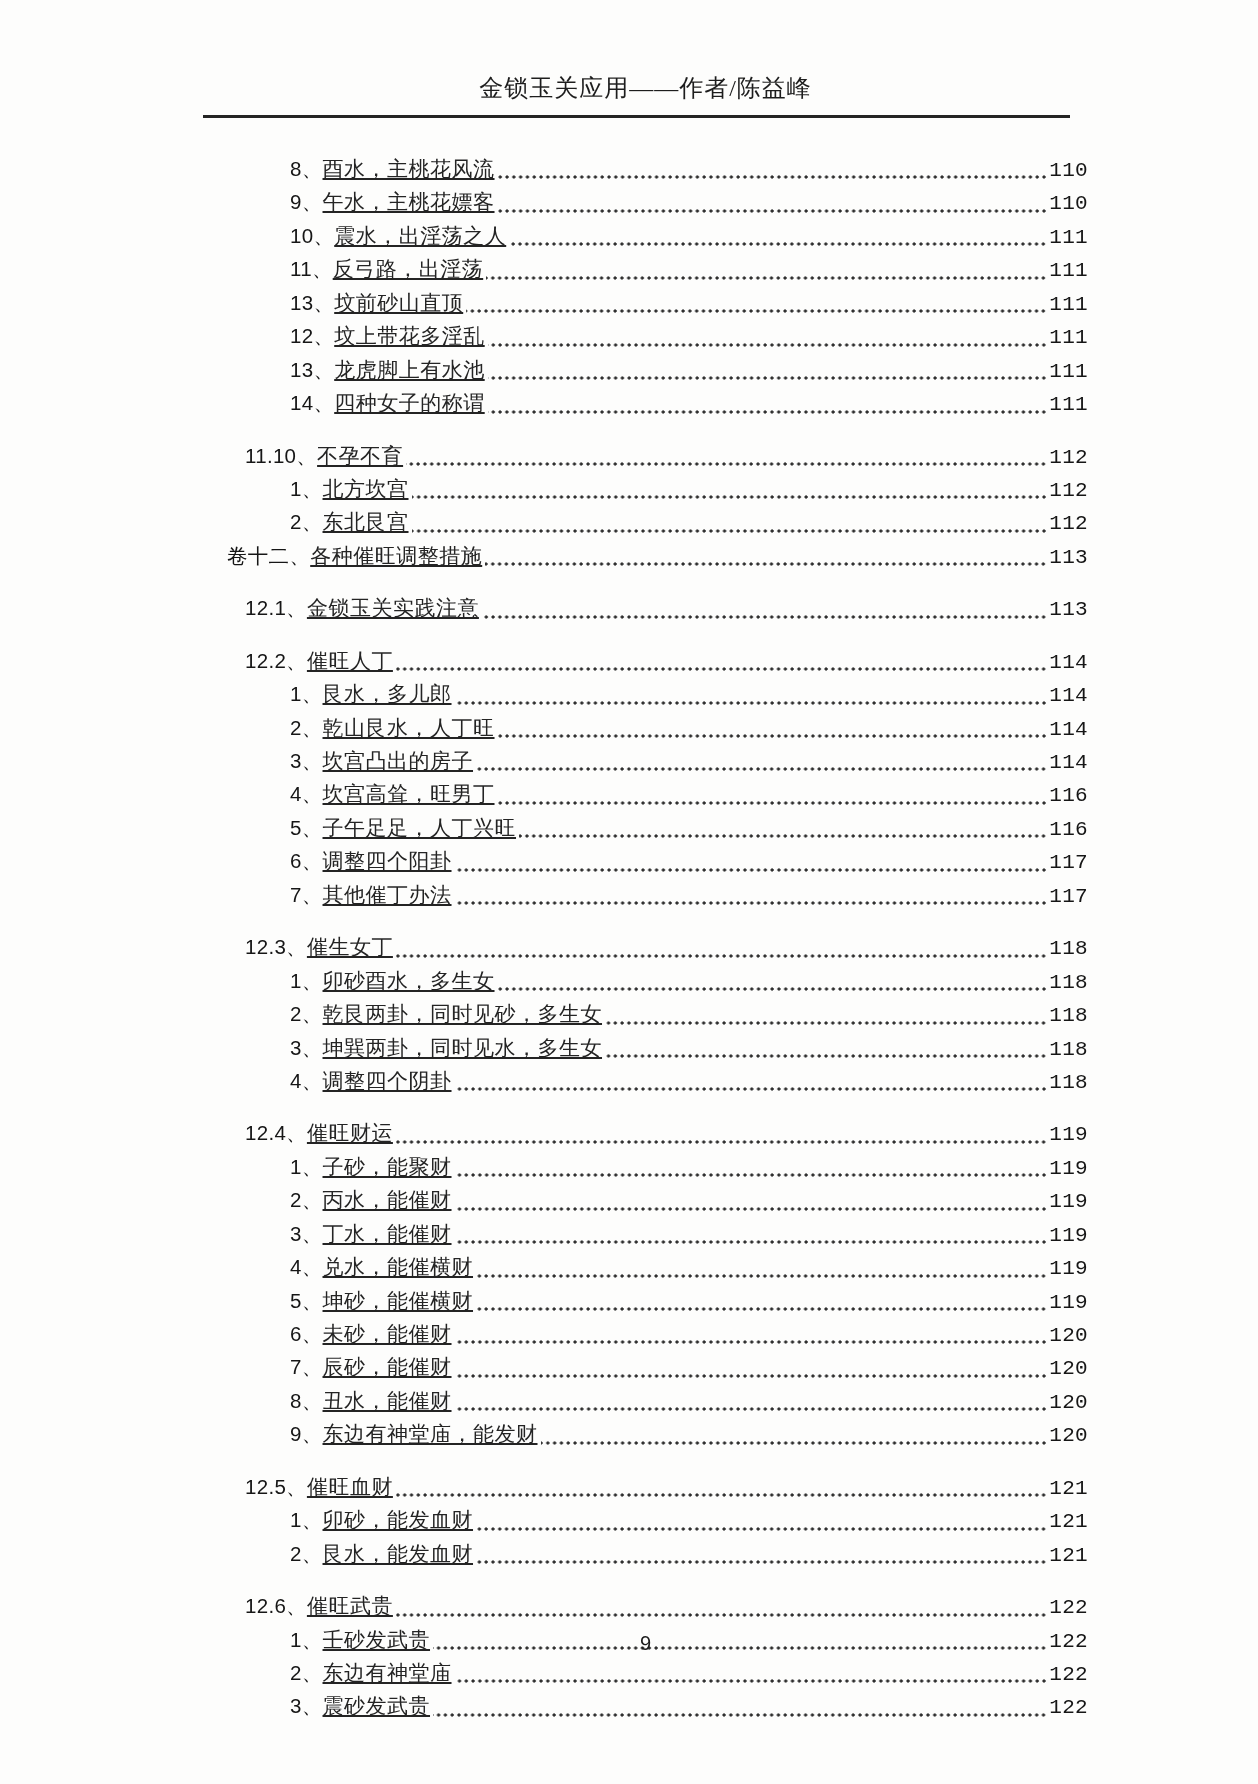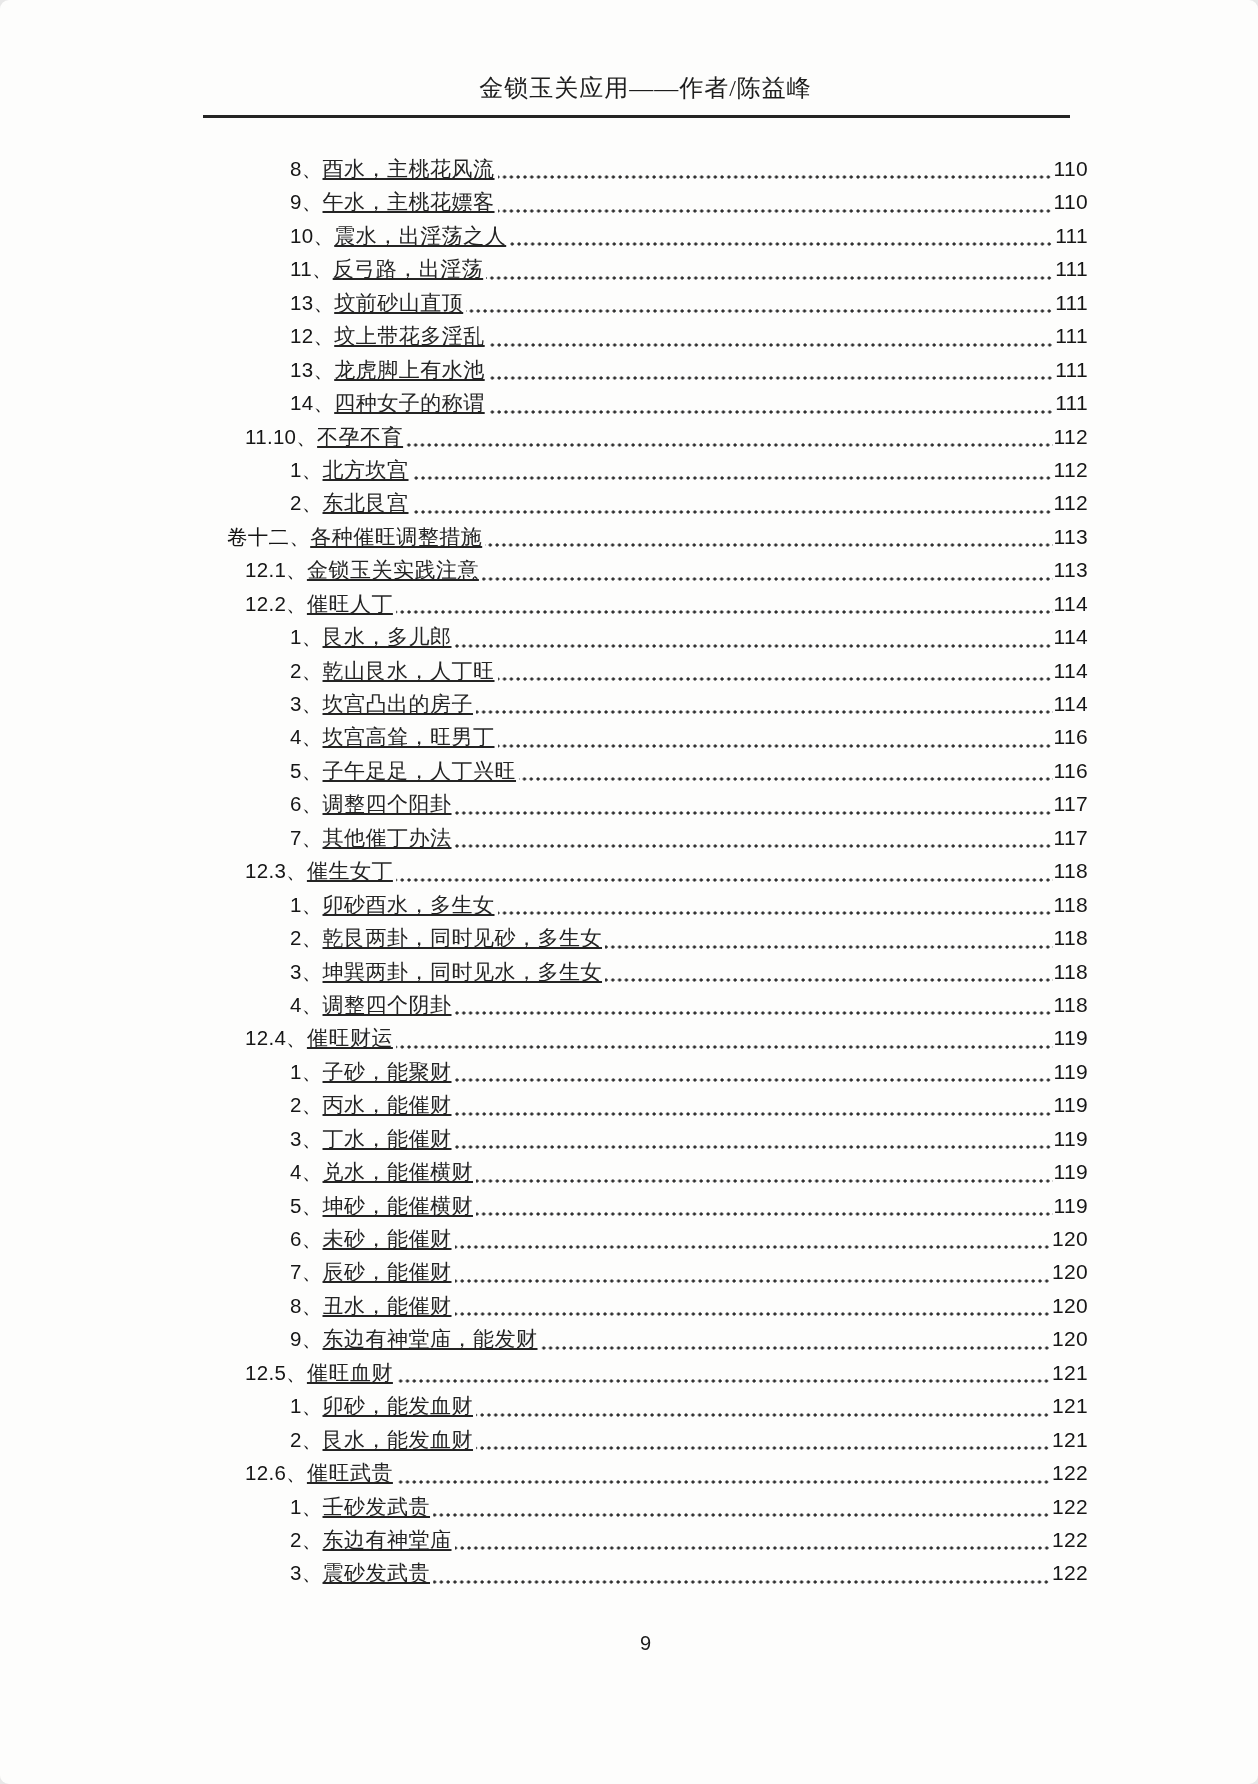--- a/index.html
+++ b/index.html
@@ -4,21 +4,20 @@
 <style>
   html,body{margin:0;padding:0;background:#e8e8e8;}
   .page{
     position:relative;
     width:1258px;height:1784px;
     margin:0 auto;
     background:#fdfdfc;
     color:#222;
     font-family:"Liberation Serif","DejaVu Serif",serif;
     overflow:hidden;
-    border-radius:9px;
   }
   .header{
     position:absolute;left:203px;top:72px;width:885px;
     text-align:center;
   }
   .header-title{
     font-size:24px;line-height:32px;
     color:#1d1d1d;
     letter-spacing:1px;
   }
@@ -29,21 +28,21 @@
   }
   .toc{
     position:absolute;left:203px;top:155px;width:885px;
   }
   .row{
     display:flex;align-items:baseline;
     height:33.45px;
     white-space:nowrap;
   }
   .lvl1{padding-left:24px;text-align:center;}
-  .lvl2{padding-left:42px;}
+  .lvl2{padding-left:42px;margin-top:19px;}
   .lvl3{padding-left:87px;}
   .num{
     font-family:"Liberation Sans","DejaVu Sans",sans-serif;
     font-size:20.5px;color:#161616;
     letter-spacing:0.3px;
   }
   .ttl{
     font-size:21px;color:#242424;
     letter-spacing:0.5px;
     text-decoration:underline;
@@ -52,21 +51,21 @@
     flex:1 1 auto;
     align-self:flex-end;
     height:4px;
     margin:0 1px 9px 3px;
     background-image:radial-gradient(circle at 2px 2px,#2e2e2e 1.35px,transparent 1.85px);
     background-size:6.8px 4px;
     background-repeat:repeat-x;
     background-position:right bottom;
   }
   .pg{
-    font-family:Liberation Sans, sans-serif;
+    font-family:Liberation Mono, monospace;
     font-size:21px;color:#161616;
     letter-spacing:0.3px;
   }
   .footer{
     position:absolute;left:203px;top:1632px;width:885px;
     text-align:center;
   }
   .footer-num{
     font-family:"Liberation Sans","DejaVu Sans",sans-serif;
     font-size:20px;color:#1c1c1c;

